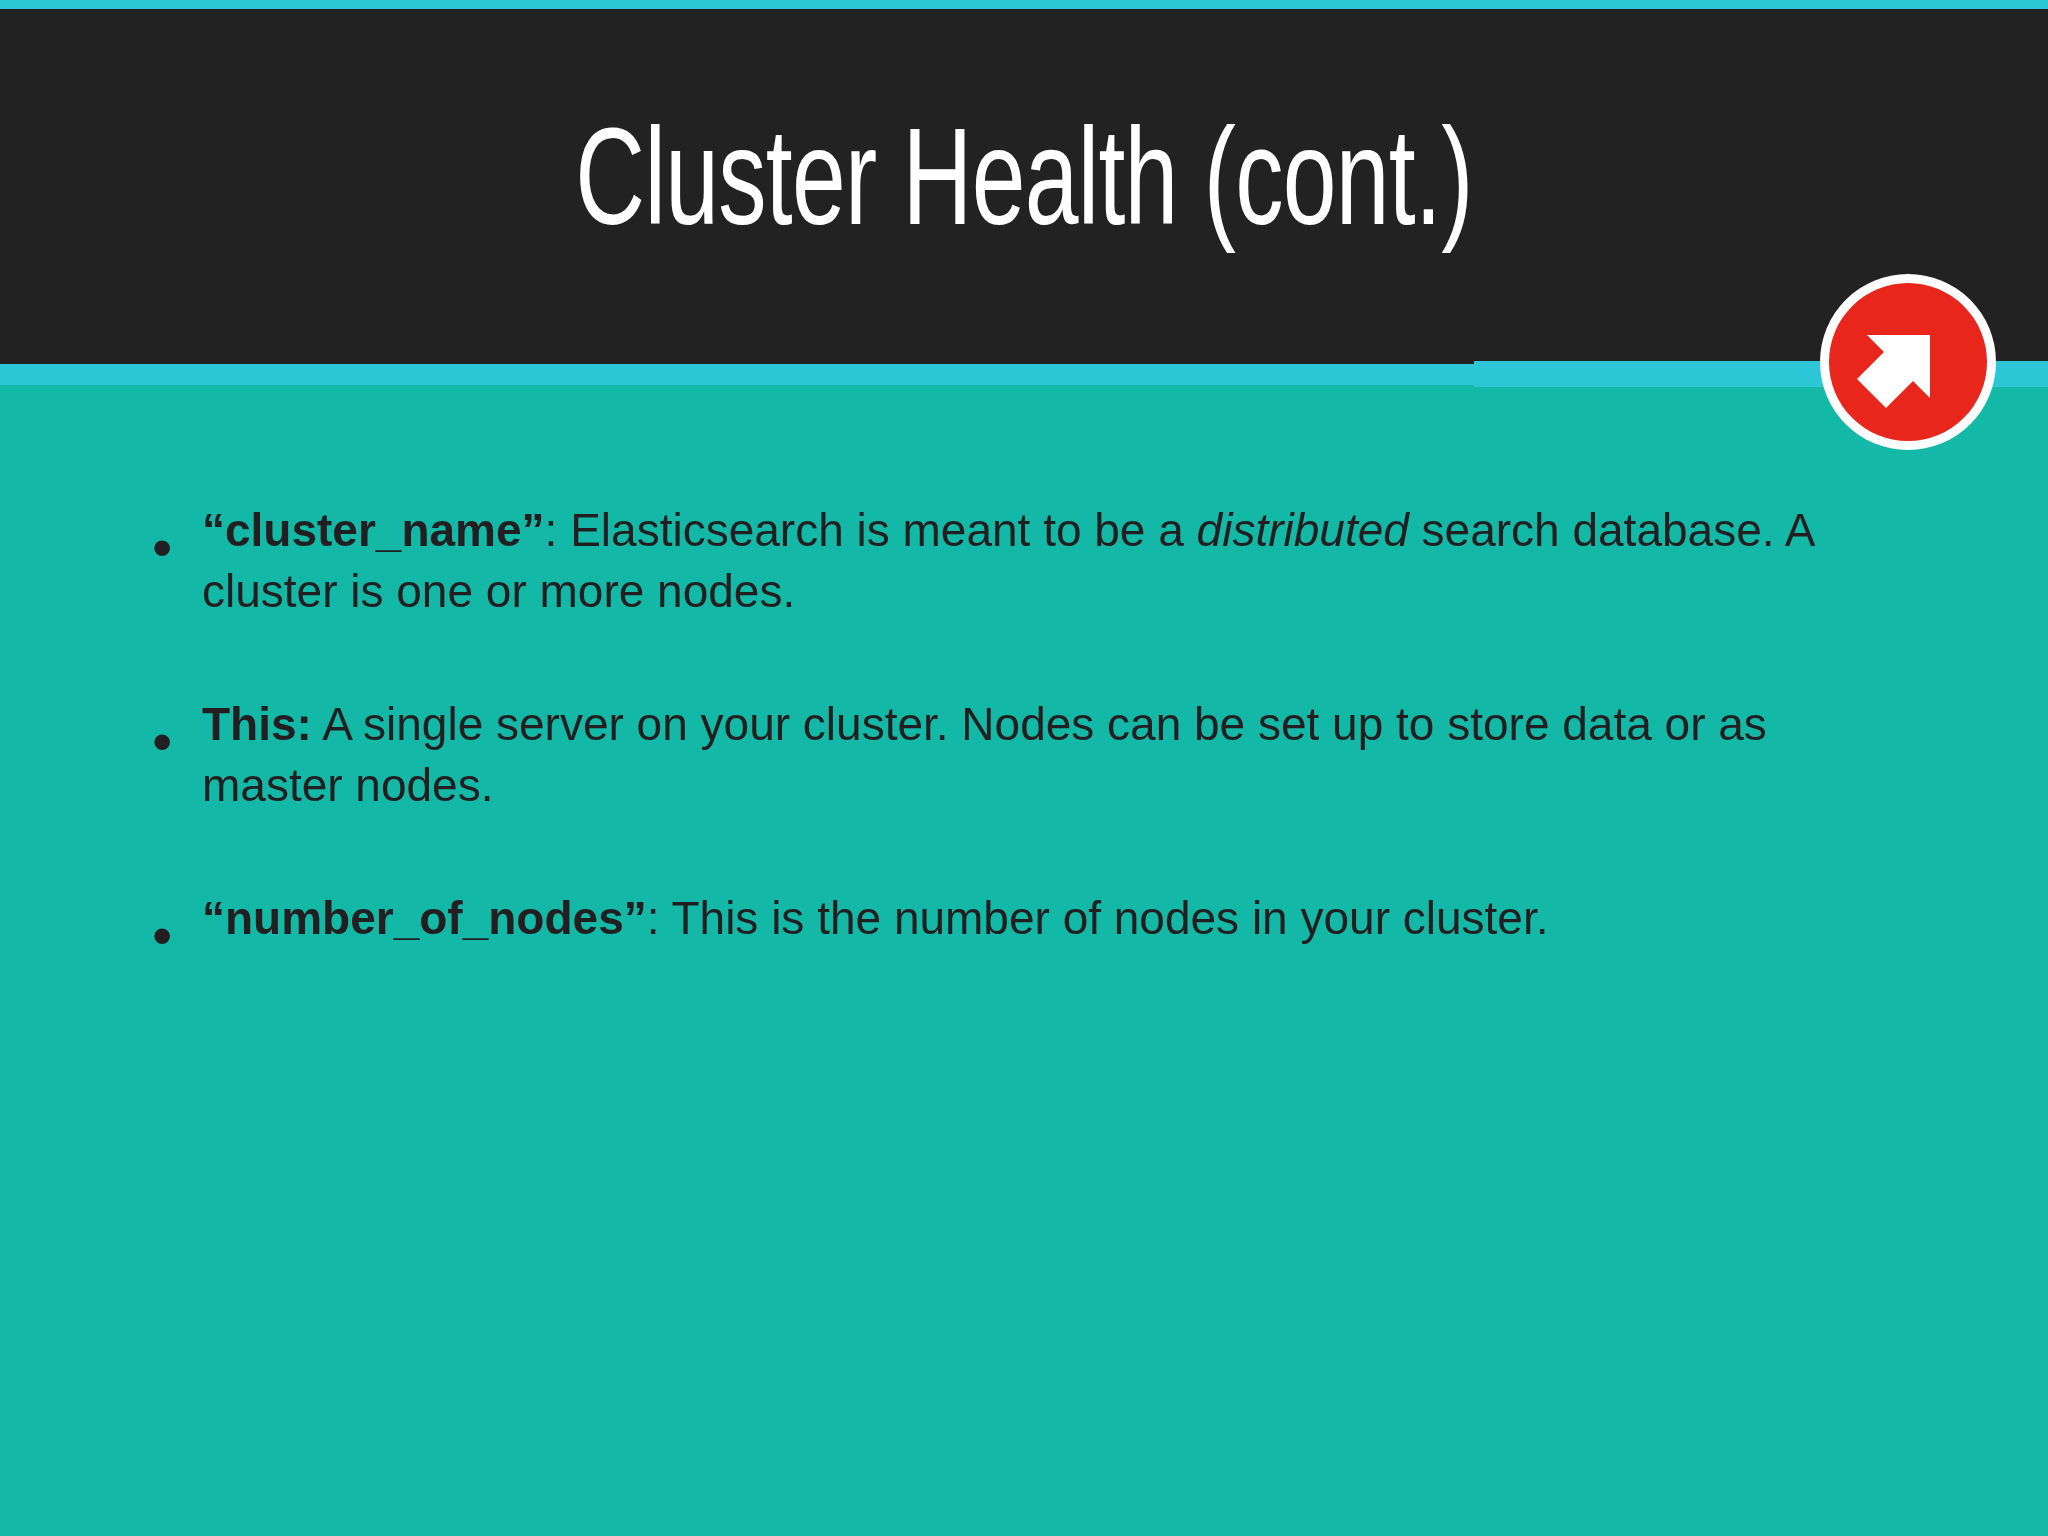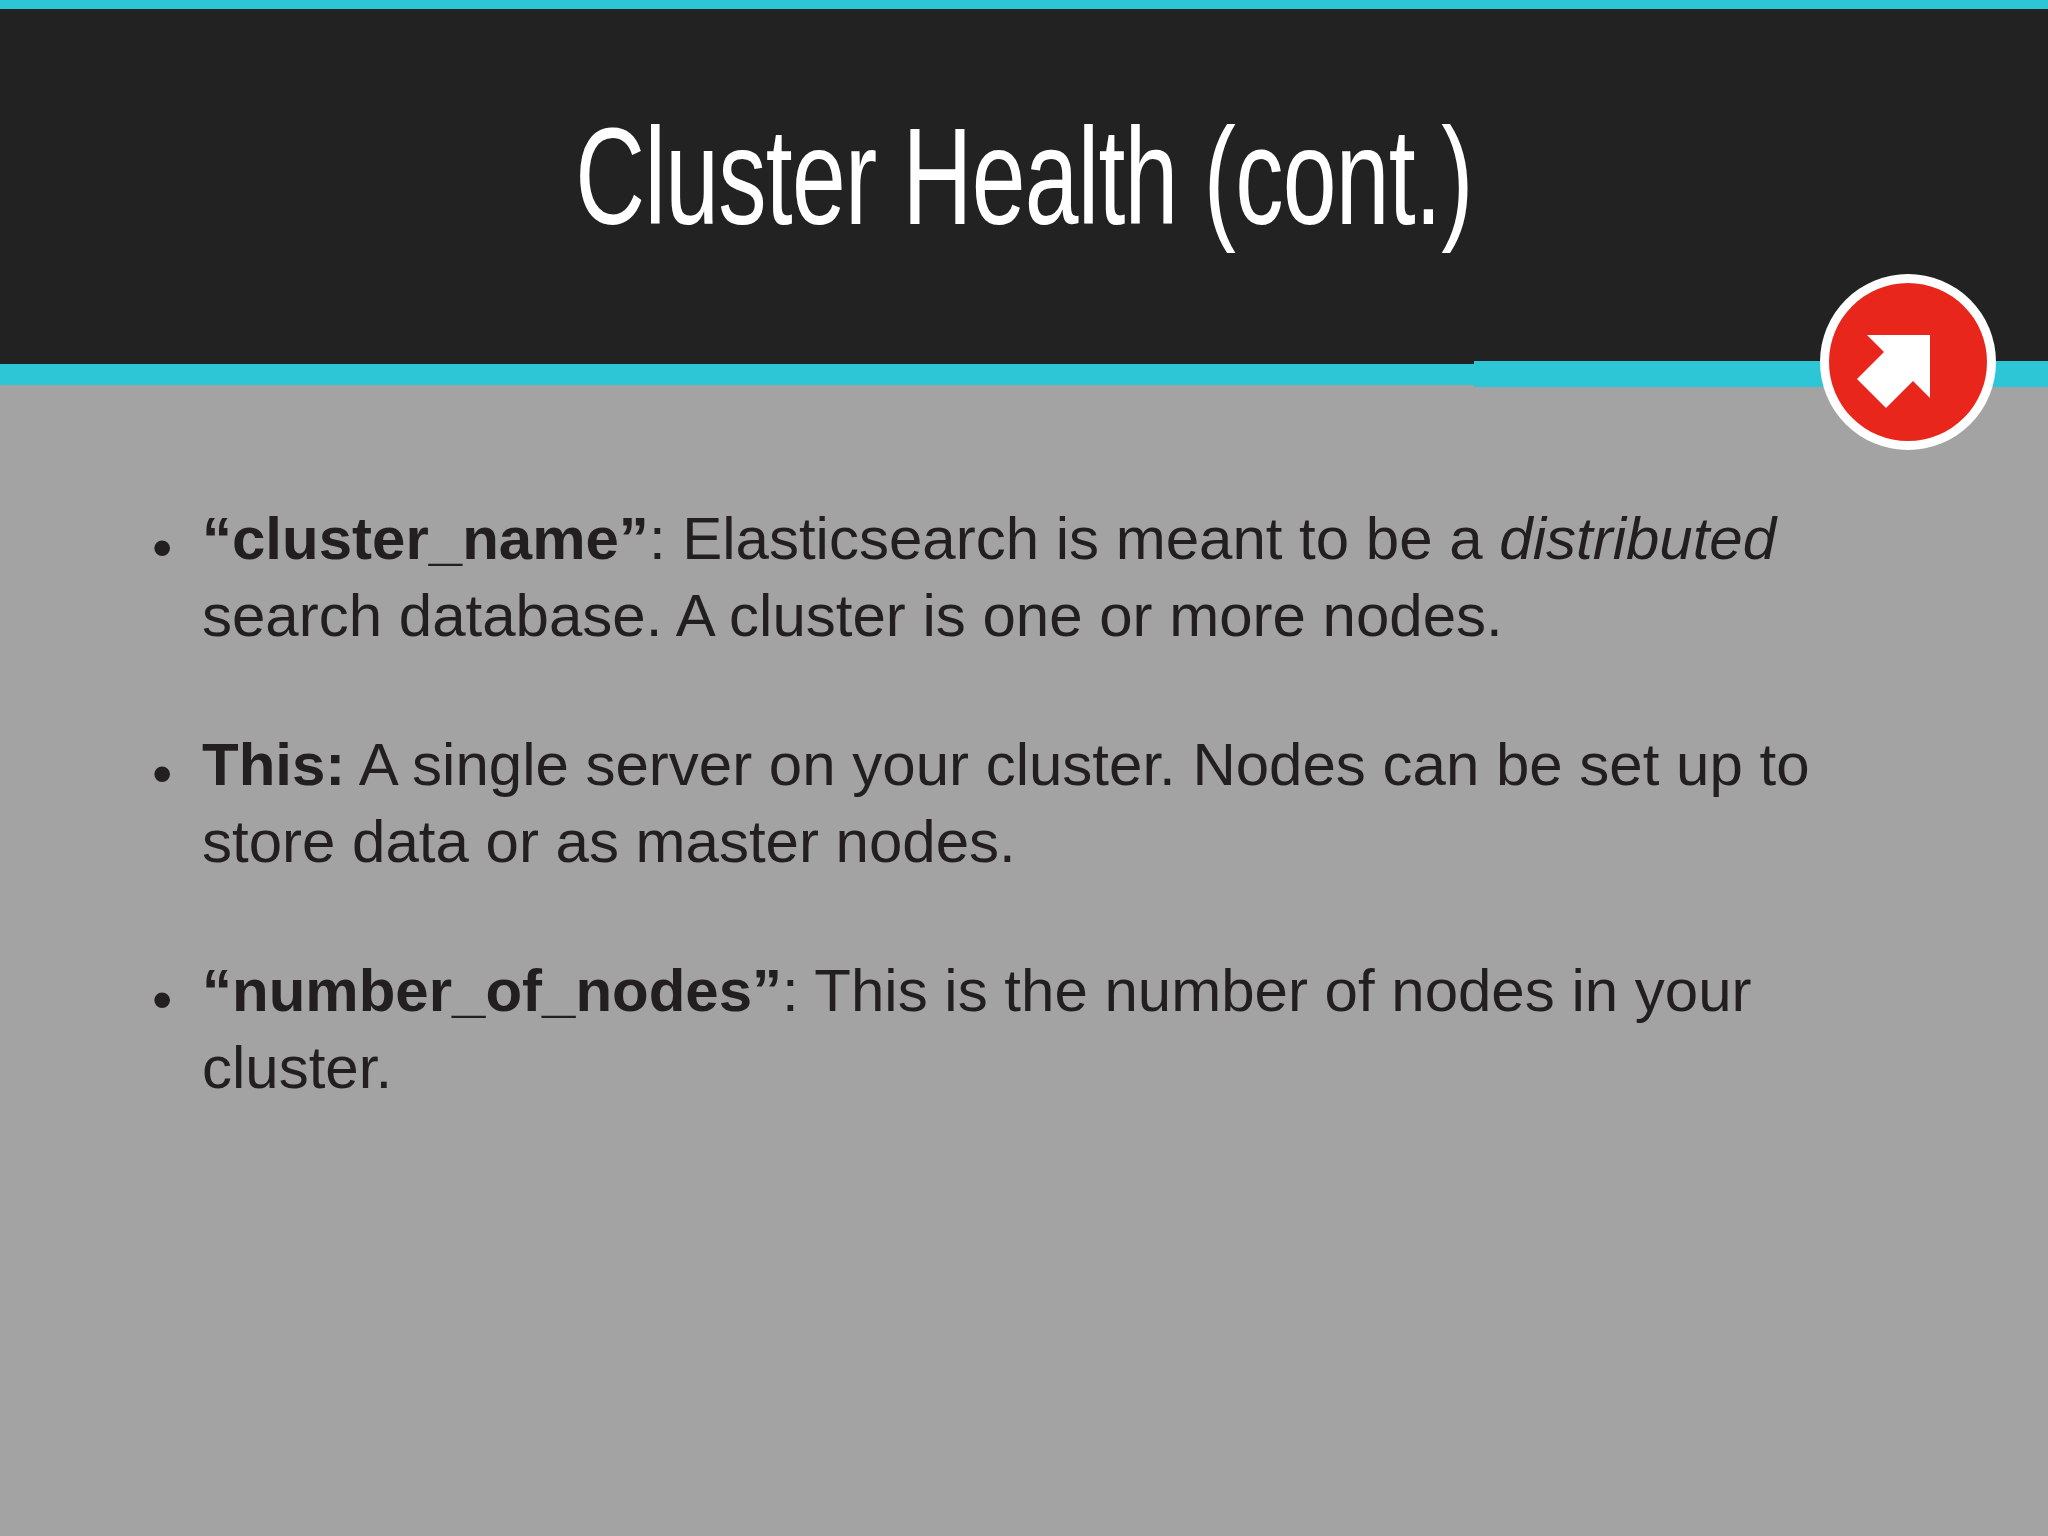--- a/index.html
+++ b/index.html
@@ -12,21 +12,21 @@
     width: 2048px;
     height: 1536px;
     overflow: hidden;
     font-family: "Liberation Sans", "DejaVu Sans", sans-serif;
   }
 
   .slide {
     position: relative;
     width: 2048px;
     height: 1536px;
-    background: #a3a3a3;
+    background: #14b8a6;
   }
 
   
   .top-stripe {
     position: absolute;
     left: 0;
     top: 0;
     width: 2048px;
     height: 9px;
     background: #2cc6d6;
@@ -109,22 +109,22 @@
     font-size: 58px;
     line-height: 94px;
     text-align: left;
     padding-left: 12px;
     box-sizing: border-box;
   }
 
   .bullet-text {
     flex: 1 1 auto;
     color: #231f20;
-    font-size: 60px;
-    line-height: 77px;
+    font-size: 46px;
+    line-height: 61px;
     font-weight: 400;
     max-width: 1700px;
   }
   .bullet-text .b { font-weight: 700; }
   .bullet-text .i { font-style: italic; }
 </style>
 </head>
 <body>
 
 <div class="slide">

